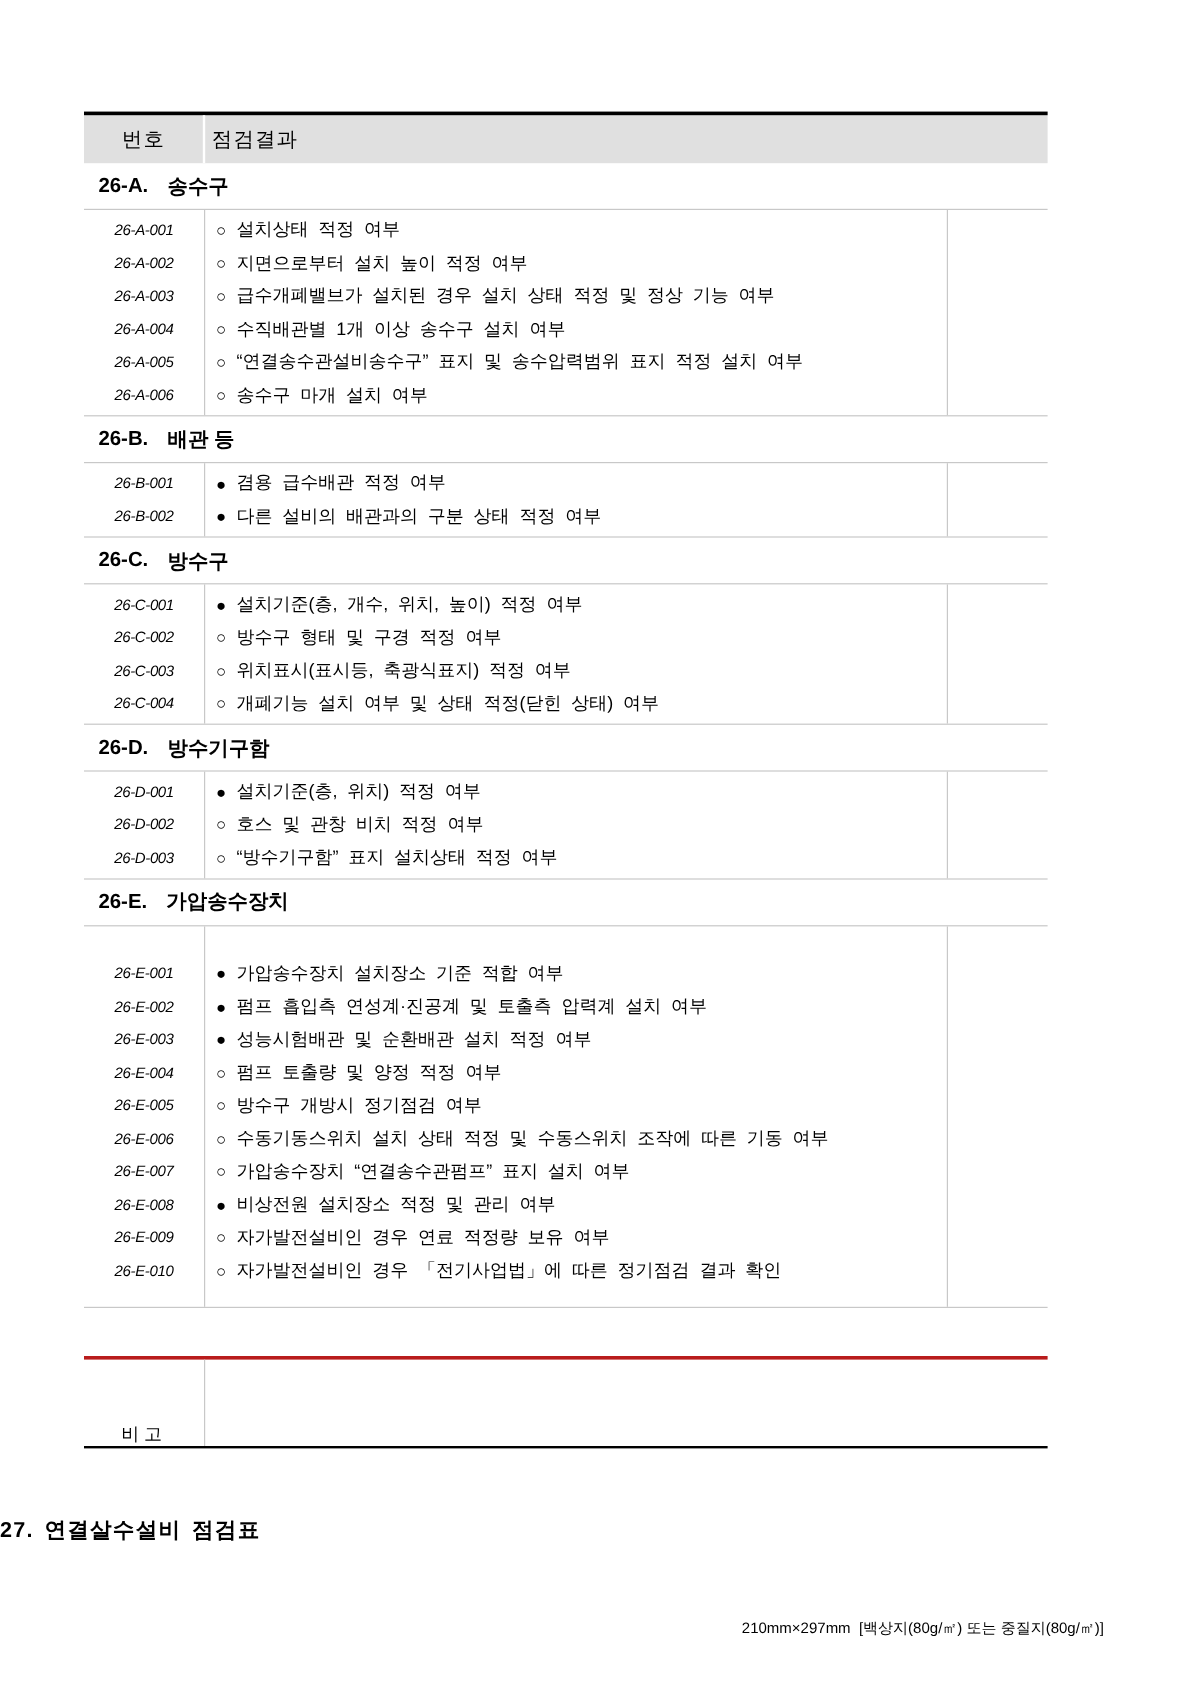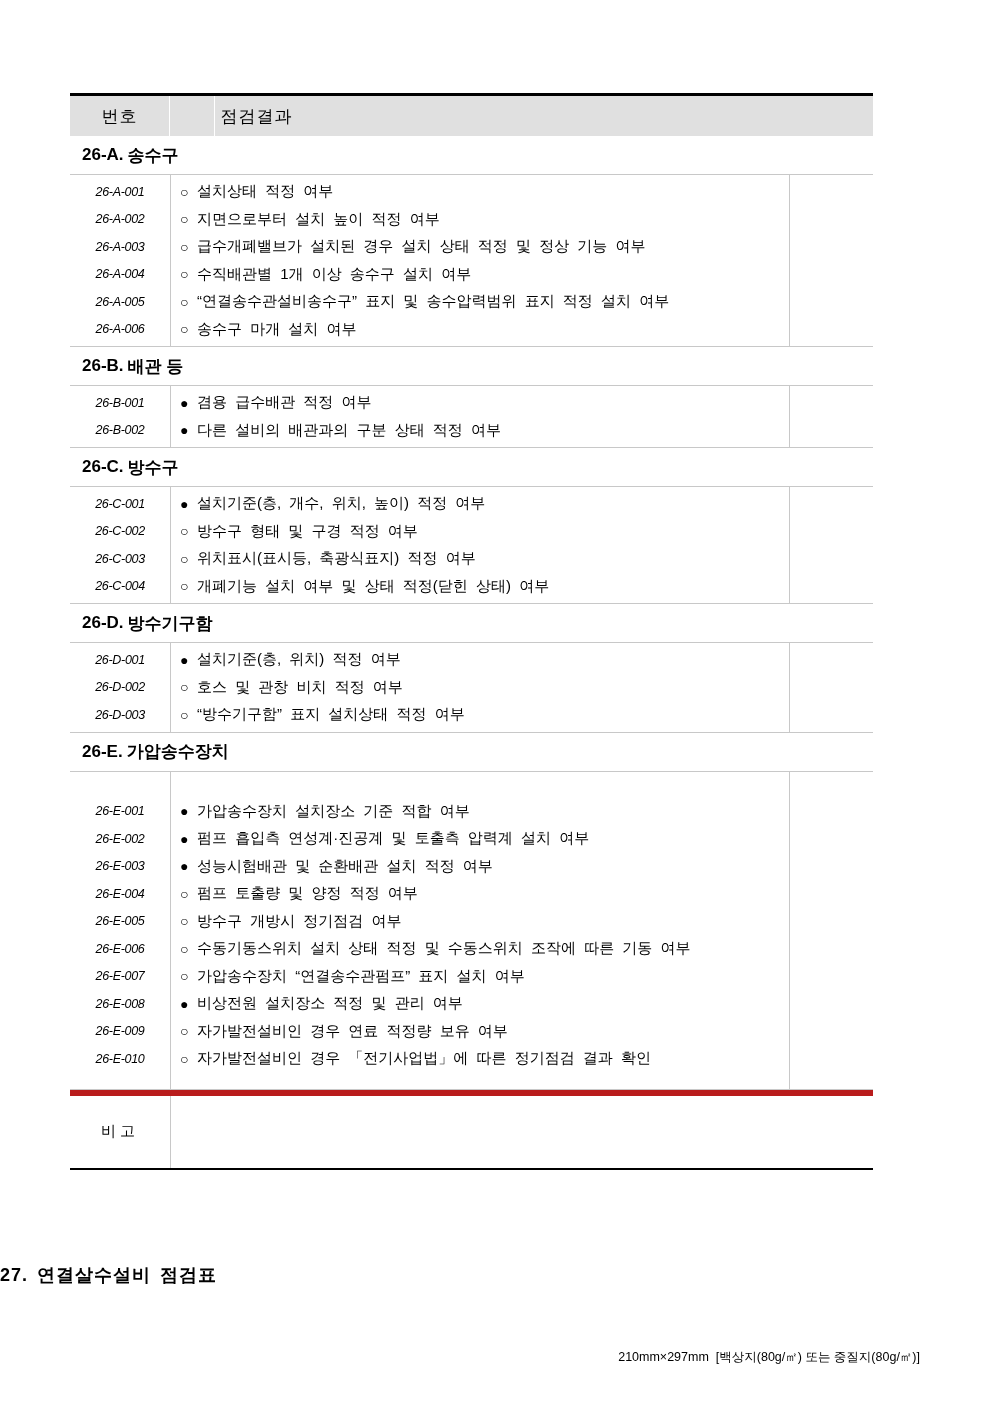--- a/index.html
+++ b/index.html
@@ -2,42 +2,42 @@
 <html><head>
 <meta charset="utf-8">
 <style>
   html,body{margin:0;padding:0;}
   body{
     width:992px;height:1403px;position:relative;background:#ffffff;color:#000000;
     font-family:"Liberation Sans","DejaVu Sans",sans-serif;overflow:hidden;
   }
   .table{position:absolute;left:70px;top:93px;width:803px;}
   
-  .thead{display:flex;align-items:stretch;background:#e0e0e0;border-top:3px solid #000;height:40px;font-size:17px;gap:44px;}
+  .thead{display:flex;align-items:stretch;background:#e0e0e0;border-top:3px solid #000;height:40px;font-size:17px;}
   .th{display:flex;align-items:center;justify-content:center;letter-spacing:1px;}
   .th.c1{width:100px;border-right:1px solid #ffffff;box-sizing:border-box;}
   .th.c2{flex:1;}
   .th.c3{width:84px;border-left:1px solid #ffffff;box-sizing:border-box;}
   
   .section-title{height:38px;display:flex;align-items:center;font-weight:bold;font-size:17px;padding-left:12px;}
-  .section-title .code{margin-right:4px;}
+  .section-title .code{margin-right:16px;}
   
   .block{position:relative;border-top:1px solid #c8c8c8;border-bottom:1px solid #c8c8c8;padding:3px 0;}
   .block.block-padded{padding-top:26px;padding-bottom:16px;}
   .block::before{content:"";position:absolute;left:100px;top:0;bottom:0;width:1px;background:#c8c8c8;}
   .block::after{content:"";position:absolute;right:83px;top:0;bottom:0;width:1px;background:#c8c8c8;}
   .row{display:flex;align-items:stretch;height:27.5px;}
   .row .c1{width:100px;display:flex;align-items:center;justify-content:center;
            font-size:12.5px;letter-spacing:-0.3px;font-style:italic;}
   .row .c2{flex:1;display:flex;align-items:center;padding-left:10px;font-size:15px;word-spacing:4px;}
   .row .c2 .marker{width:17px;flex:0 0 17px;font-size:14px;}
   .row .c3{width:83px;}
   
-  .remarks{position:relative;display:flex;align-items:center;height:72px;
-           border-top:6px solid #b91c1c;border-bottom:2px solid #000;}
+  .remarks{position:relative;display:flex;align-items:flex-end;height:72px;
+           border-top:3px solid #b91c1c;border-bottom:2px solid #000;margin-top:40px;}
   .remarks::before{content:"";position:absolute;left:100px;top:0;bottom:0;width:1px;background:#c8c8c8;}
   .remarks .label{width:100px;display:flex;align-items:center;justify-content:center;
                   font-size:15px;letter-spacing:4px;}
   .remarks .value{flex:1;}
   
   .next-title{position:absolute;left:0;top:1263px;width:992px;
               font-weight:bold;font-size:18px;letter-spacing:1px;word-spacing:3px;}
   .paper-note{position:absolute;top:1349px;right:72px;font-size:12.5px;white-space:pre;}
 </style>
 </head>

